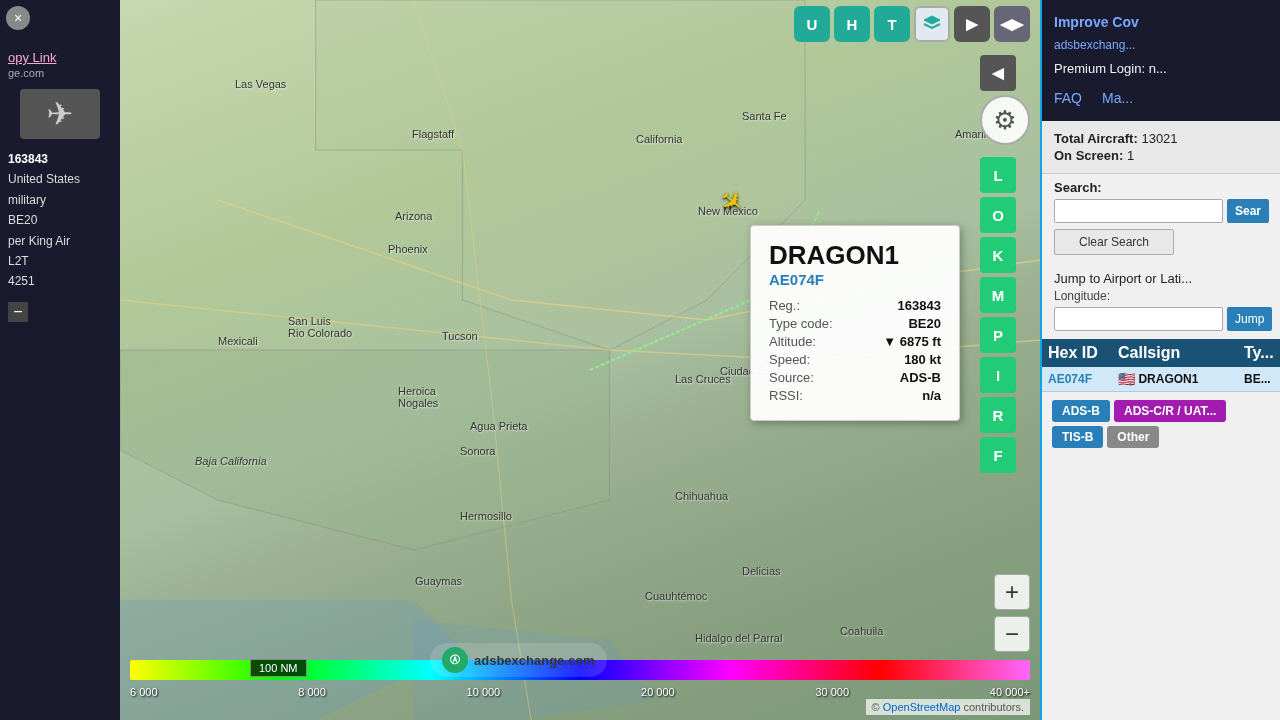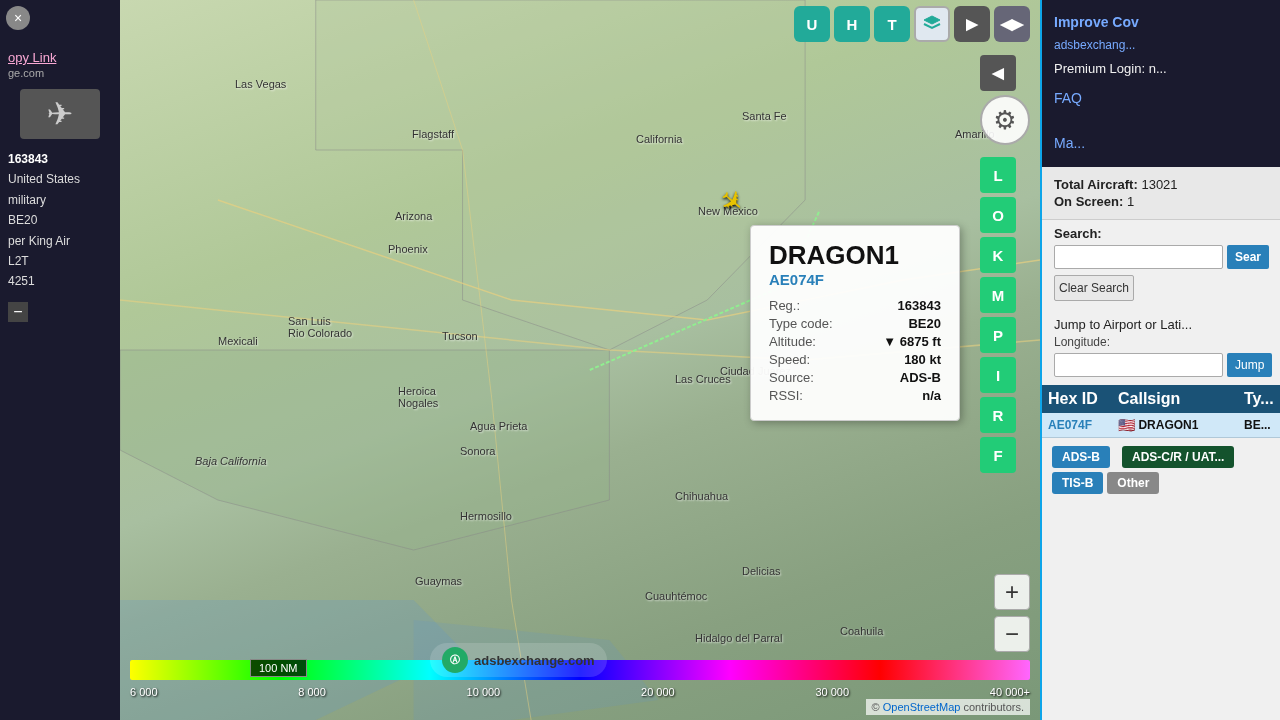--- a/index.html
+++ b/index.html
@@ -162,21 +162,21 @@
       font-size: 13px;
       border-left: 2px solid #0ea5e9;
     }
     .right-top {
       background: #1a1a2e; color: #f0f0f0; padding: 10px 12px;
       font-size: 13px; line-height: 1.8;
     }
     .right-top a { color: #7af; }
     .right-top .improve { font-size: 14px; font-weight: bold; color: #7af; }
     .right-top .premium { color: #f0f0f0; font-size: 13px; }
-    .right-top .nav-links { display: flex; gap: 20px; margin-top: 6px; flex-direction: column; }
+    .right-top .nav-links { display: flex; gap: 20px; margin-top: 6px; }
     .right-top .nav-links a { color: #7af; font-size: 14px; }
 
     .stats-box { padding: 8px 12px; background: #e8e8e8; border-bottom: 1px solid #ccc; font-size: 13px; color: #222; }
     .stats-box div { margin: 2px 0; }
 
     .action-btns { display: flex; padding: 8px 10px; gap: 6px; }
     .action-btn {
       flex: 1; padding: 7px 4px; border: none; border-radius: 3px;
       cursor: pointer; font-size: 13px; font-weight: bold;
       background: #2980b9; color: white;
@@ -188,21 +188,21 @@
     .search-row { display: flex; gap: 4px; margin-bottom: 6px; }
     .search-input {
       flex: 1; padding: 4px 6px; border: 1px solid #aaa; border-radius: 2px;
       font-size: 12px; background: white;
     }
     .search-btn {
       padding: 4px 8px; background: #2980b9; color: white; border: none;
       border-radius: 2px; cursor: pointer; font-size: 12px; font-weight: bold;
     }
     .clear-btn {
-      padding: 5px 4px; background: #e8e8e8; border: 1px solid #aaa;
+      padding: 5px 24px; background: #e8e8e8; border: 1px solid #aaa;
       border-radius: 2px; cursor: pointer; font-size: 12px; color: #333;
       margin-bottom: 8px;
     }
     .jump-section { padding: 4px 12px 8px; }
     .jump-label { font-size: 13px; color: #222; margin-bottom: 3px; }
     .jump-sub { font-size: 12px; color: #444; margin-bottom: 4px; }
     .jump-row { display: flex; gap: 4px; }
     .jump-input { flex: 1; padding: 4px 6px; border: 1px solid #aaa; border-radius: 2px; font-size: 12px; }
     .jump-btn { padding: 4px 8px; background: #2980b9; color: white; border: none; border-radius: 2px; cursor: pointer; font-size: 12px; }
 
@@ -226,21 +226,21 @@
     .td-callsign { flex: 1; font-weight: bold; color: #111; }
     .td-type { width: 30px; color: #111; font-weight: bold; }
 
     
     .source-btns { padding: 8px 10px; display: flex; flex-wrap: wrap; gap: 4px; }
     .source-btn {
       padding: 4px 10px; border: none; border-radius: 3px;
       cursor: pointer; font-size: 12px; font-weight: bold;
     }
     .source-btn.adsb { background: #2980b9; color: white; }
-    .source-btn.adsc { background: #14532d; color: white; margin-left: 8px; }
+    .source-btn.adsc { background: #a21caf; color: white; }
     .source-btn.tis { background: #2980b9; color: white; }
     .source-btn.other { background: #888; color: white; }
   </style>
 </head>
 <body>
 
 <div id="left-panel">
   <button class="close-btn">
     <span>×</span>
   </button>

